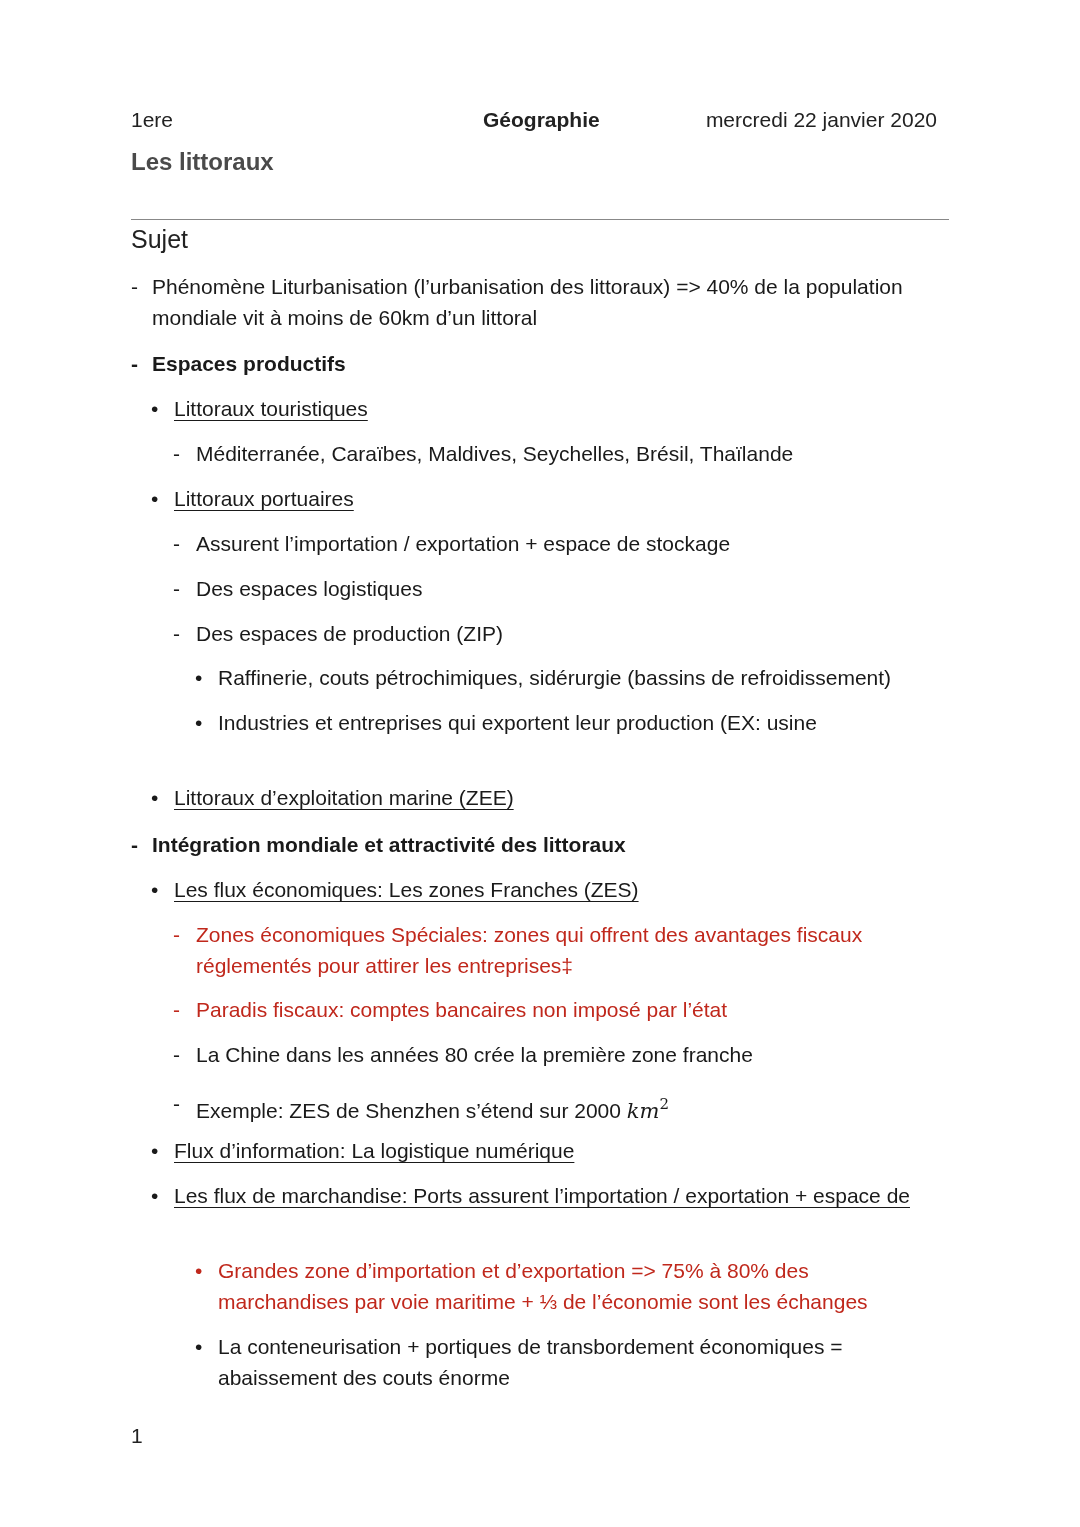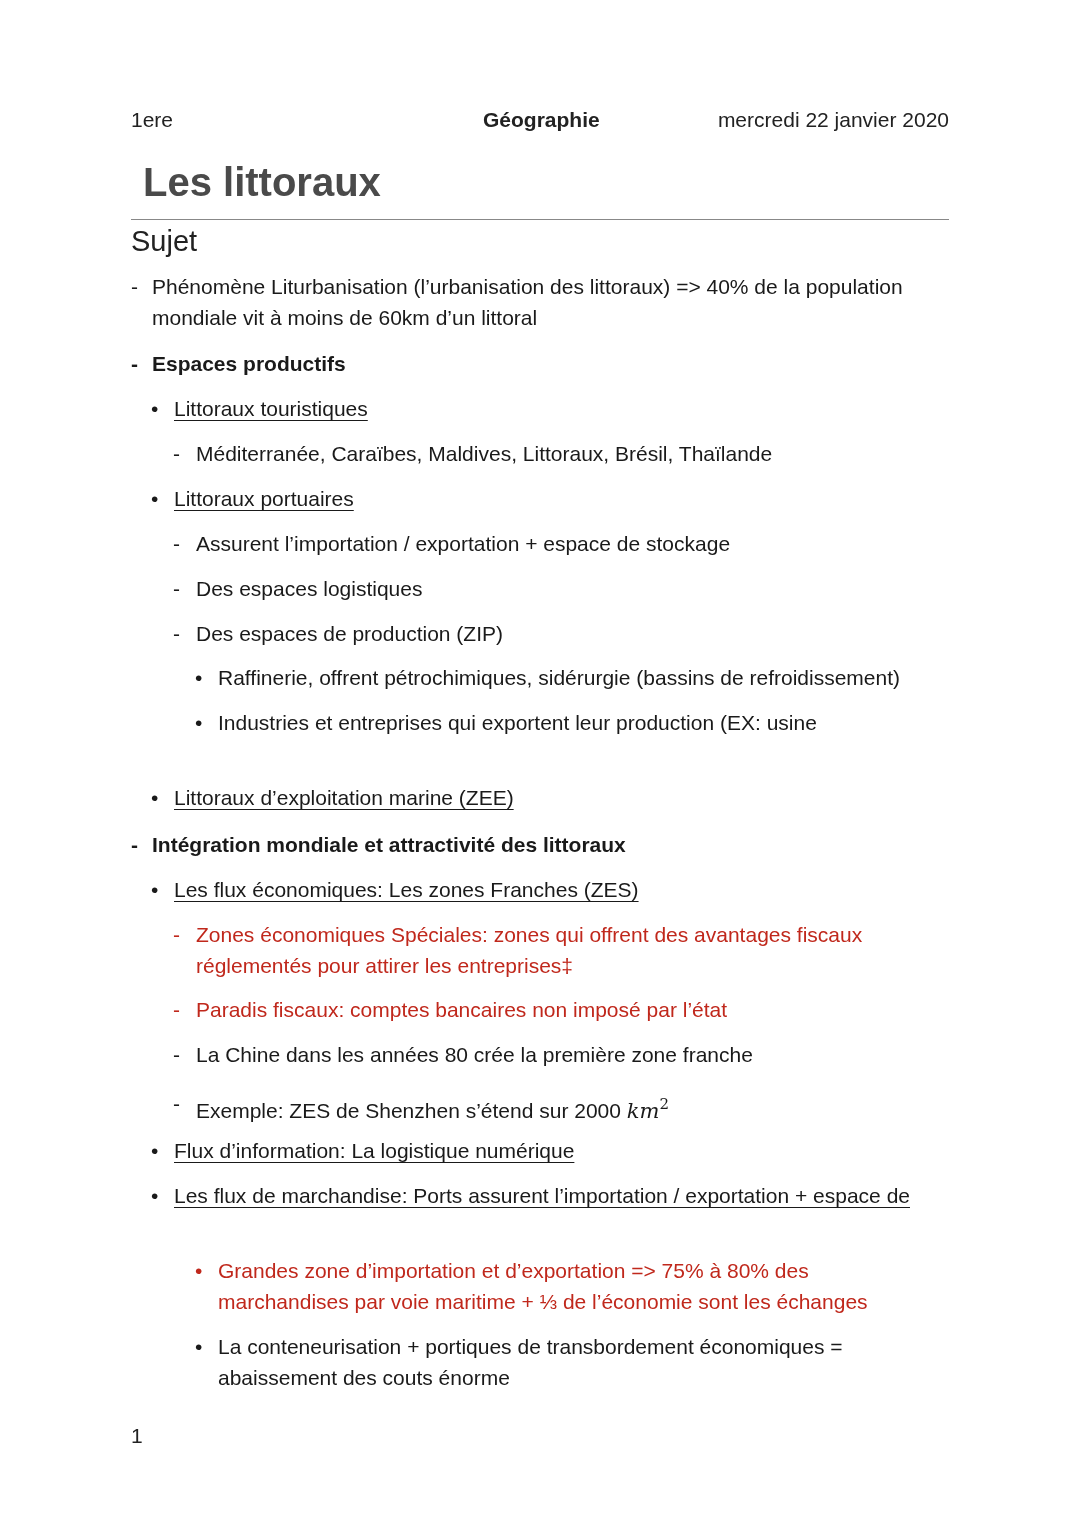--- a/index.html
+++ b/index.html
@@ -21,43 +21,43 @@
       position: absolute;
       top: 108px;
       left: 0;
       width: 818px;
       height: 28px;
       font-size: 21px;
       color: #222;
     }
     .hdr .left { position: absolute; left: 0; top: 0; }
     .hdr .center { position: absolute; left: 352px; top: 0; font-weight: bold; }
-    .hdr .right { position: absolute; right: 0; top: 0; }
+    .hdr .right { position: absolute; right: 12px; top: 0; }
     .title {
       position: absolute;
       top: 148px;
       left: 0;
-      font-size: 40px;
+      font-size: 24px;
       font-weight: bold;
       color: #4a4a4a;
-      margin: 12px;
+      margin: 0;
     }
     .rule {
       position: absolute;
       top: 219px;
       left: 0;
       width: 818px;
       height: 0;
       border-top: 1px solid #888;
     }
     .subject {
       position: absolute;
       top: 225px;
       left: 0;
-      font-size: 29px;
+      font-size: 25px;
       color: #222;
     }
     .item {
       position: absolute;
       font-size: 21px;
       line-height: 30.5px;
       color: #1a1a1a;
     }
     .item .mk {
       position: absolute;
@@ -104,21 +104,21 @@
     <span class="tx" style="padding-left:21px;">Espaces productifs</span>
   </div>
 
   <div class="item" style="top:394px;left:20px;">
     <span class="mk" style="left:0;">•</span>
     <span class="tx ul" style="padding-left:23px;">Littoraux touristiques</span>
   </div>
 
   <div class="item" style="top:439px;left:42px;">
     <span class="mk" style="left:0;">-</span>
-    <span class="tx" style="padding-left:23px;">Méditerranée, Caraïbes, Maldives, Littoraux, Brésil, Thaïlande</span>
+    <span class="tx" style="padding-left:23px;">Méditerranée, Caraïbes, Maldives, Seychelles, Brésil, Thaïlande</span>
   </div>
 
   <div class="item" style="top:484px;left:20px;">
     <span class="mk" style="left:0;">•</span>
     <span class="tx ul" style="padding-left:23px;">Littoraux portuaires</span>
   </div>
 
   <div class="item" style="top:529px;left:42px;">
     <span class="mk" style="left:0;">-</span>
     <span class="tx" style="padding-left:23px;">Assurent l’importation / exportation + espace de stockage</span>
@@ -129,21 +129,21 @@
     <span class="tx" style="padding-left:23px;">Des espaces logistiques</span>
   </div>
 
   <div class="item" style="top:619px;left:42px;">
     <span class="mk" style="left:0;">-</span>
     <span class="tx" style="padding-left:23px;">Des espaces de production (ZIP)</span>
   </div>
 
   <div class="item" style="top:663px;left:64px;">
     <span class="mk" style="left:0;">•</span>
-    <span class="tx" style="padding-left:23px;">Raffinerie, offrent pétrochimiques, sidérurgie (bassins de refroidissement)</span>
+    <span class="tx" style="padding-left:23px;">Raffinerie, couts pétrochimiques, sidérurgie (bassins de refroidissement)</span>
   </div>
 
   <div class="item" style="top:708px;left:64px;">
     <span class="mk" style="left:0;">•</span>
     <span class="tx" style="padding-left:23px;">Industries et entreprises qui exportent leur production (EX: usine</span>
   </div>
 
   <div class="item" style="top:783px;left:20px;">
     <span class="mk" style="left:0;">•</span>
     <span class="tx ul" style="padding-left:23px;">Littoraux d’exploitation marine (ZEE)</span>

